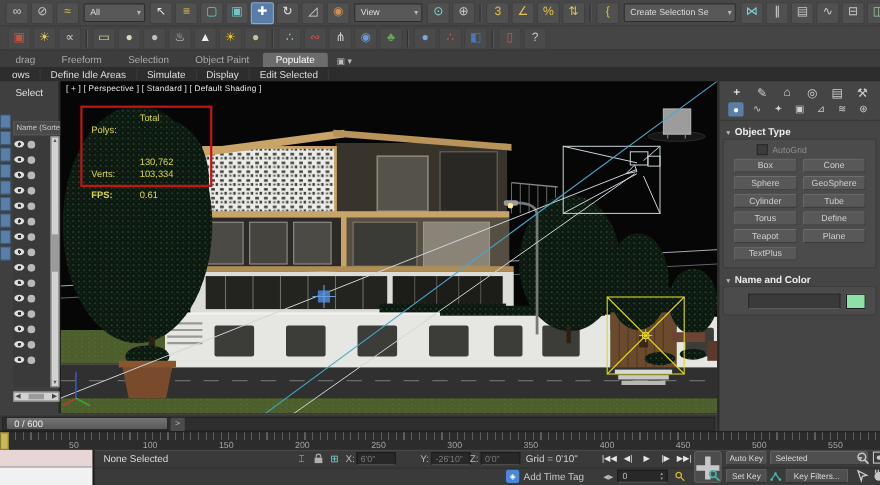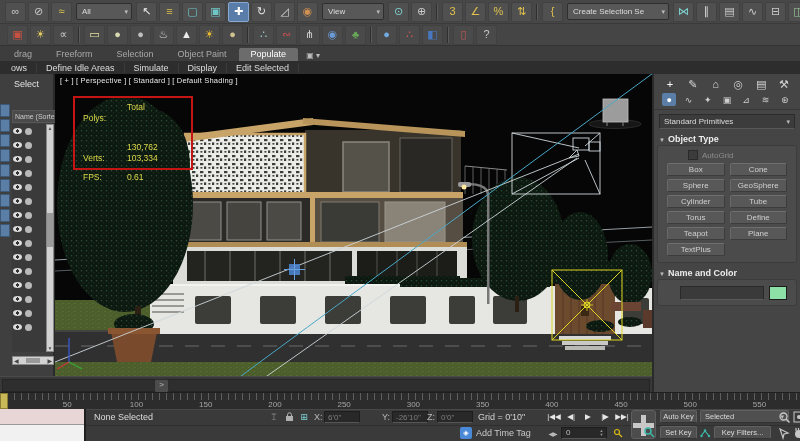--- a/index.html
+++ b/index.html
@@ -408,21 +408,21 @@
       <div class="st-row">
           <span class="st-label" style="color: rgb(221, 216, 72);">Polys:</span>
           <span class="st-val" style="color: rgb(221, 216, 72); margin-top: 29px;">130,762</span>
         </div>
       <div class="st-row">
           <span class="st-label" style="color: rgb(221, 216, 72);">Verts:</span>
           <span class="st-val" style="color: rgb(221, 216, 72);">103,334</span>
         </div>
       <div class="st-gap"></div>
       <div class="st-row">
-          <span class="st-label" style="color: rgb(221, 216, 72);">FPS:</span>
+          <span class="st-label" style="color: rgb(221, 216, 72); font-weight: bold;">FPS:</span>
           <span class="st-val" style="color: rgb(221, 216, 72);">0.61</span>
         </div>
     </div>
   </div>
 
   <div id="cmd">
     <div id="cp-tabs">
         <span class="pti active">+</span>
         <span class="pti">✎</span>
         <span class="pti">⌂</span>
@@ -432,24 +432,20 @@
       </div>
     <div id="cp-subs">
         <span class="psi active">●</span>
         <span class="psi">∿</span>
         <span class="psi">✦</span>
         <span class="psi">▣</span>
         <span class="psi">⊿</span>
         <span class="psi">≋</span>
         <span class="psi">⊛</span>
       </div>
-    <div id="sp-dd">
-      <span>Standard Primitives</span>
-      <span class="dd-caret">▾</span>
-    </div>
     <div class="rollout">
       <div class="ro-head"><span class="arr">▼</span><span>Object Type</span></div>
       <div class="ro-body">
         <div id="autogrid-row">
           <span id="autogrid-box"></span>
           <span id="autogrid-label">AutoGrid</span>
         </div>
         <div id="ot-grid">
             <button class="obtn">Box</button>
             <button class="obtn">Cone</button>
@@ -471,20 +467,21 @@
         <div id="nc-row">
           <span id="nc-field"></span>
           <span id="nc-swatch" style="background: rgb(141, 224, 166);"></span>
         </div>
       </div>
     </div>
   </div>
 
   <div id="tslider">
     <div id="ts-track"></div>
+    <div id="ts-handle">0 / 600</div>
     <div id="ts-next">&gt;</div>
   </div>
 
   <div id="ruler">
     <div id="ruler-ticks"></div>
     <div id="frame0-marker"></div>
   <span class="rlabel" style="left: 67.23px;">50</span>
       <span class="rlabel" style="left: 136.46px;">100</span>
       <span class="rlabel" style="left: 205.69px;">150</span>
       <span class="rlabel" style="left: 274.92px;">200</span>

